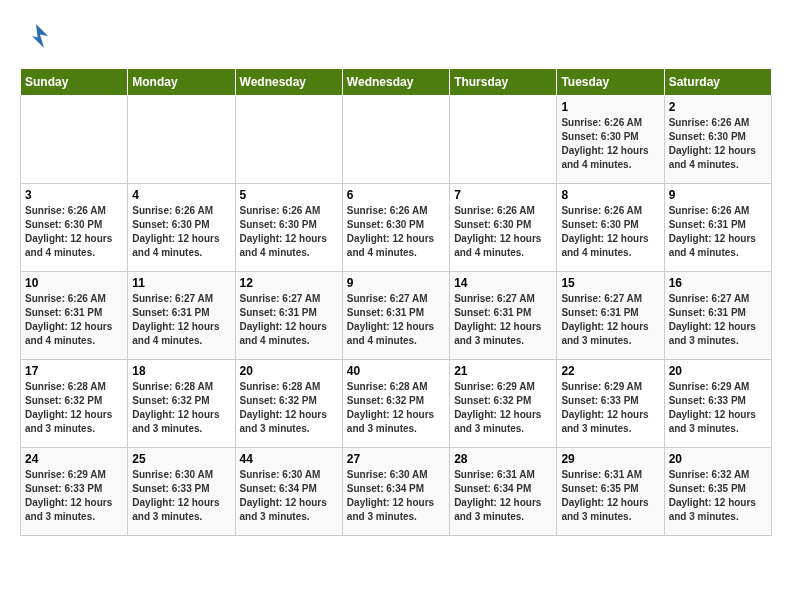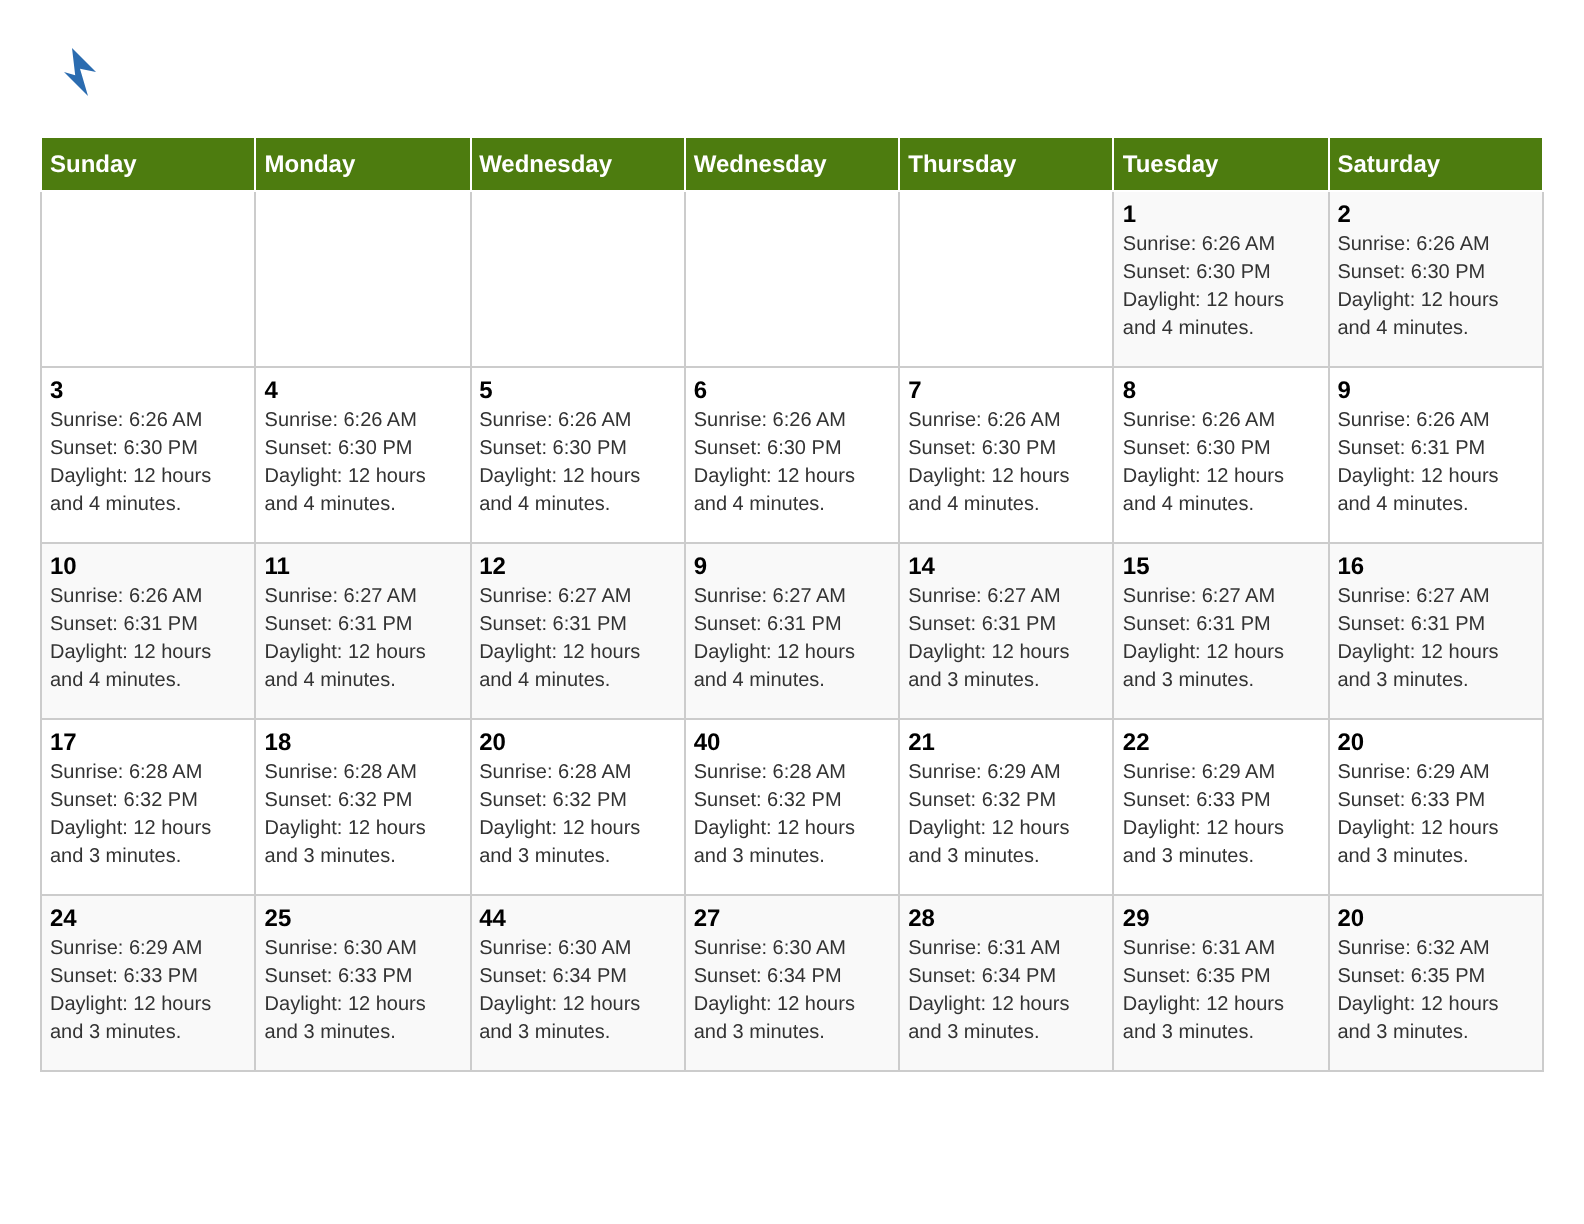--- a/index.html
+++ b/index.html
@@ -80,20 +80,21 @@
     .day-num {
       font-weight: bold;
       font-size: 12px;
       margin-bottom: 2px;
       display: block;
     }
     .day-info {
       font-size: 10px;
       color: #333;
       line-height: 1.4;
+      font-weight: bold;
     }
     .empty-cell {
       background: #fff !important;
     }
   </style>
 </head>
 <body>
 
 <div class="header">
   <div class="logo">

